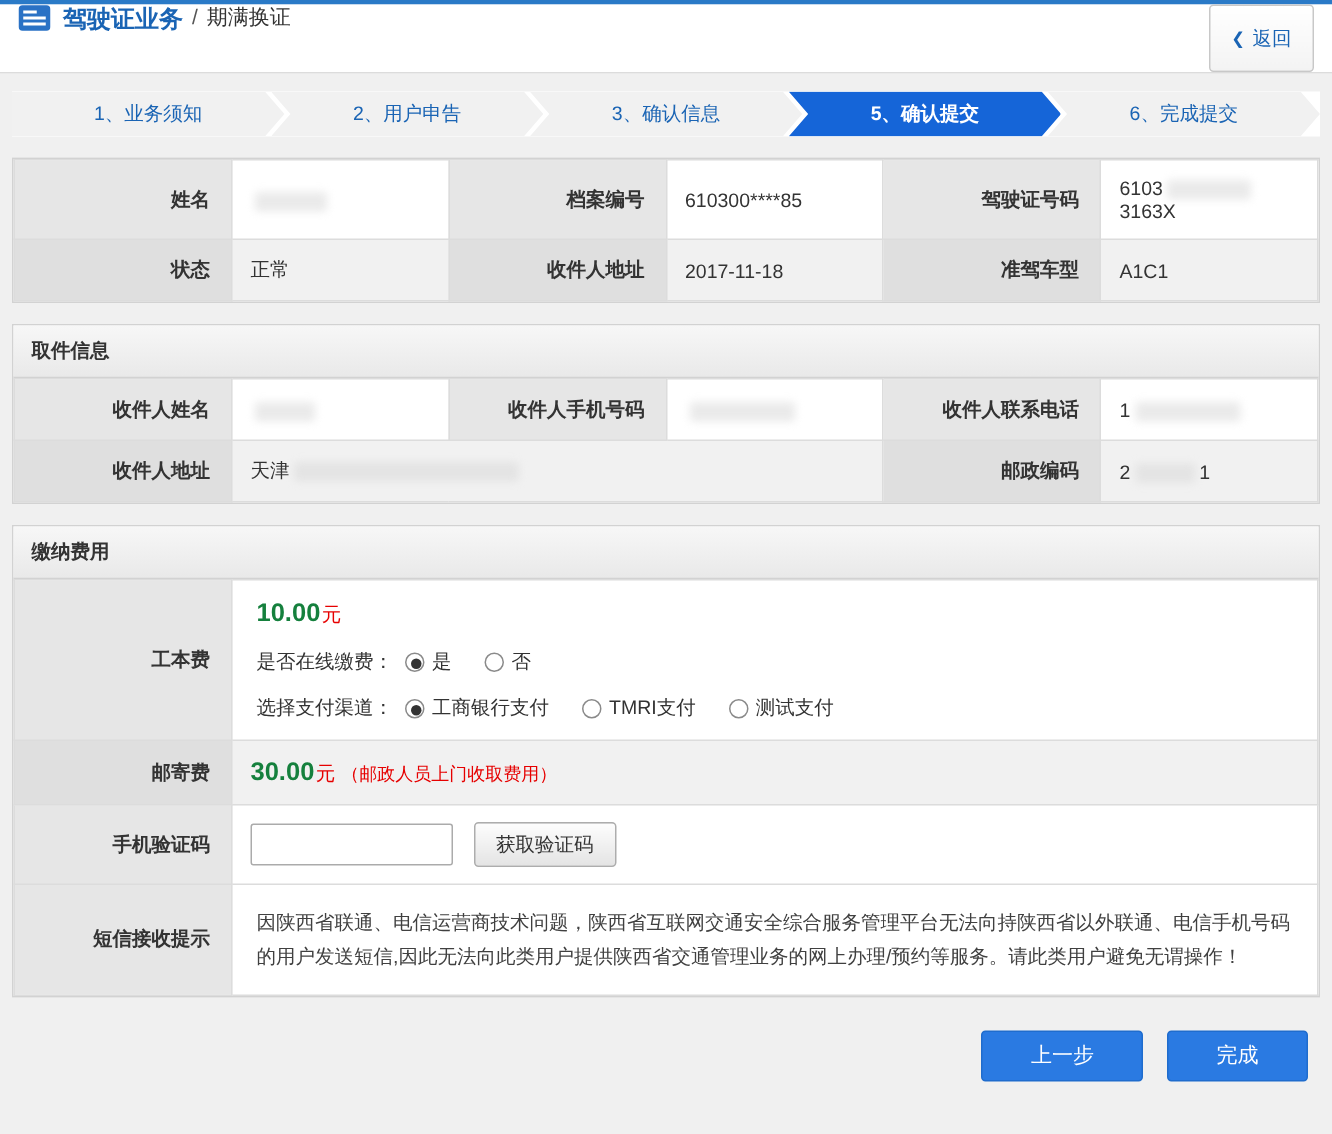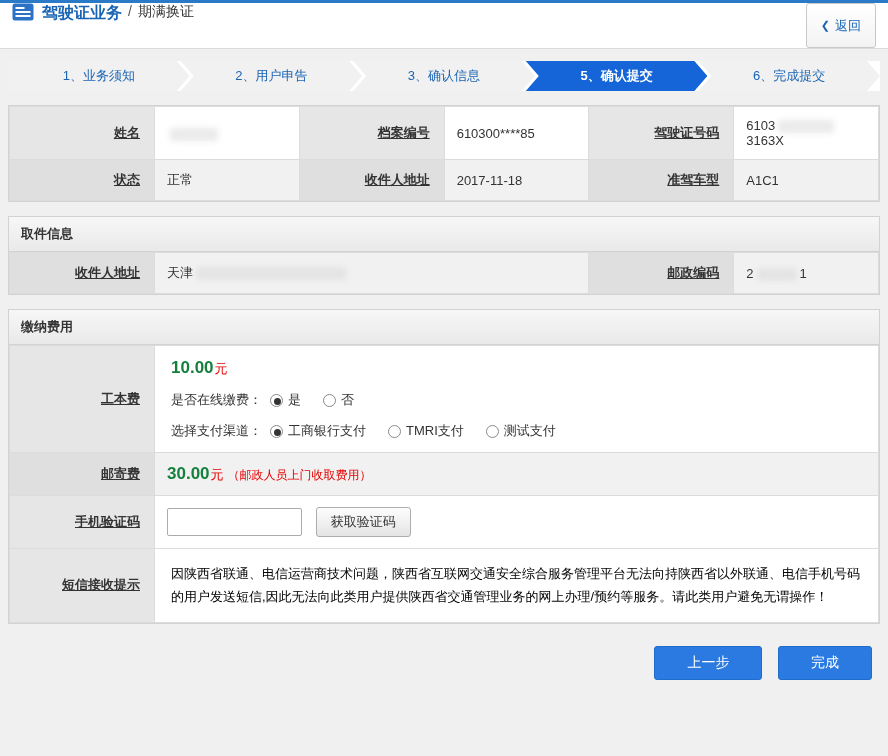--- a/index.html
+++ b/index.html
@@ -52,21 +52,20 @@
     background:linear-gradient(#f7f7f7,#e9e9e9);
     border-bottom:1px solid #d2d2d2;
     padding:8px 12px; font-weight:bold; color:#333; font-size:13px;
   }
   table.info-table { width:100%; border-collapse:collapse; table-layout:fixed; }
   table.fees-table { width:100%; border-collapse:collapse; }
   td { border:1px solid #dcdcdc; padding:11px 12px; font-size:13px; vertical-align:middle; }
   td.lbl {
     background:#e6e6e6; text-align:right; font-weight:bold; color:#333;
     padding-right:14px;
-    text-decoration:underline;
   }
   tr.alt td { background:#f1f1f1; }
   tr.alt td.lbl { background:#dfdfdf; }
   td.val { background:#fff; color:#333; }
   tr.alt td.val { background:#f1f1f1; }
 
   .redact {
     display:inline-block; height:13px; border-radius:2px;
     background:#d9d9d9; filter:blur(3px); opacity:.55; vertical-align:middle;
     margin:0 3px;
@@ -92,21 +91,21 @@
   .captcha-input {
     width:135px; height:28px; border:1px solid #ababab; border-radius:2px;
     padding:0 6px; font-size:13px; font-family:inherit; background:#fff;
   }
   .captcha-btn {
     height:30px; margin-left:10px; padding:0 14px;
     background:linear-gradient(#fdfdfd,#e4e4e4);
     border:1px solid #adadad; border-radius:3px;
     font-size:13px; color:#333; cursor:pointer; font-family:Liberation Mono, monospace;
   }
-  .sms-text { color:#000000; line-height:1.8; font-size:13px; padding:2px 4px; }
+  .sms-text { color:#404040; line-height:1.8; font-size:13px; padding:2px 4px; }
 
   
   .footer { text-align:right; padding:8px 16px 0; }
   .btn-primary {
     background:#2a7ae2; color:#fff; border:1px solid #1f6ccd; border-radius:3px;
     padding:7px 32px; font-size:14px; margin-left:12px; cursor:pointer;
     font-family:inherit;
   }
 </style>
 </head>
@@ -191,20 +190,34 @@
   <table class="info-table">
     <colgroup>
       <col style="width:145px">
         <col>
         <col style="width:145px">
         <col>
         <col style="width:145px">
         <col>
     </colgroup>
     <tbody>
+        <tr>
+      <td class="lbl">收件人姓名</td>
+      <td class="val">
+        <span class="redact w40"></span>
+      </td>
+      <td class="lbl">收件人手机号码</td>
+      <td class="val">
+        <span class="redact w70"></span>
+      </td>
+      <td class="lbl">收件人联系电话</td>
+      <td class="val">
+        <span>1</span><span class="redact w70"></span>
+      </td>
+    </tr>
     <tr class="alt">
       <td class="lbl">收件人地址</td>
       <td class="val" colspan="3">
         <span>天津</span><span class="redact w150"></span>
       </td>
       <td class="lbl">邮政编码</td>
       <td class="val">
         <span>2</span><span class="redact w40"></span><span>1</span>
       </td>
     </tr>

